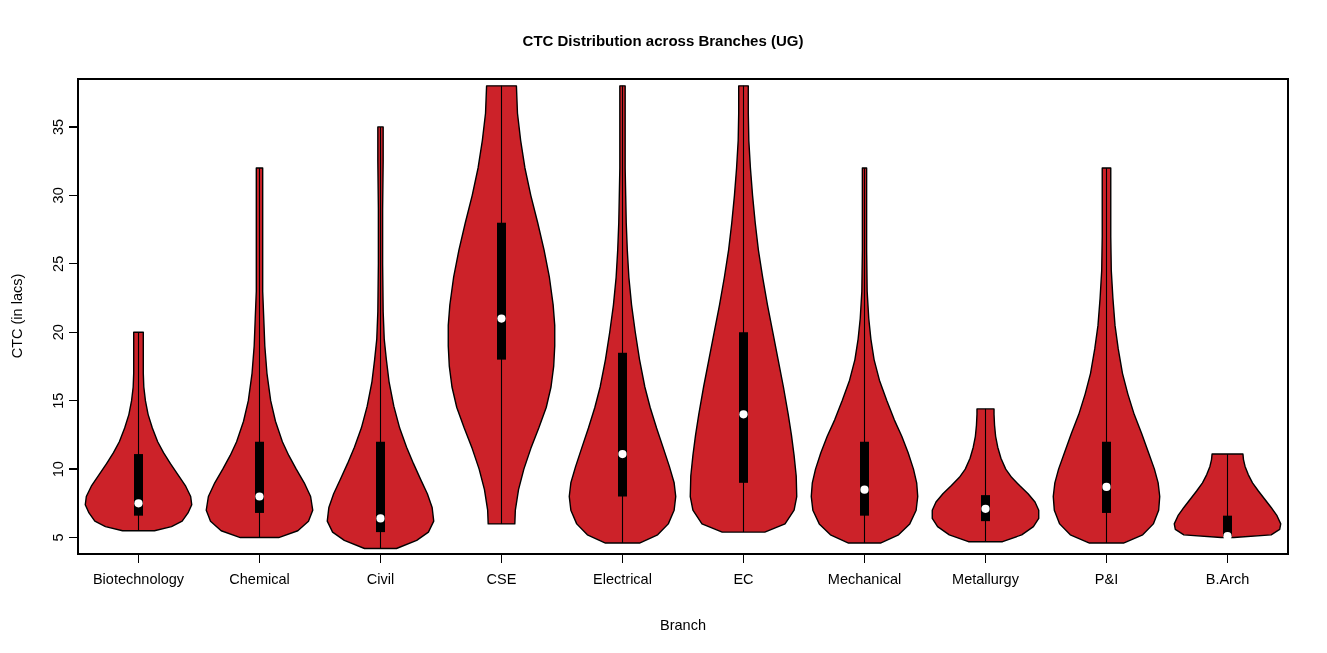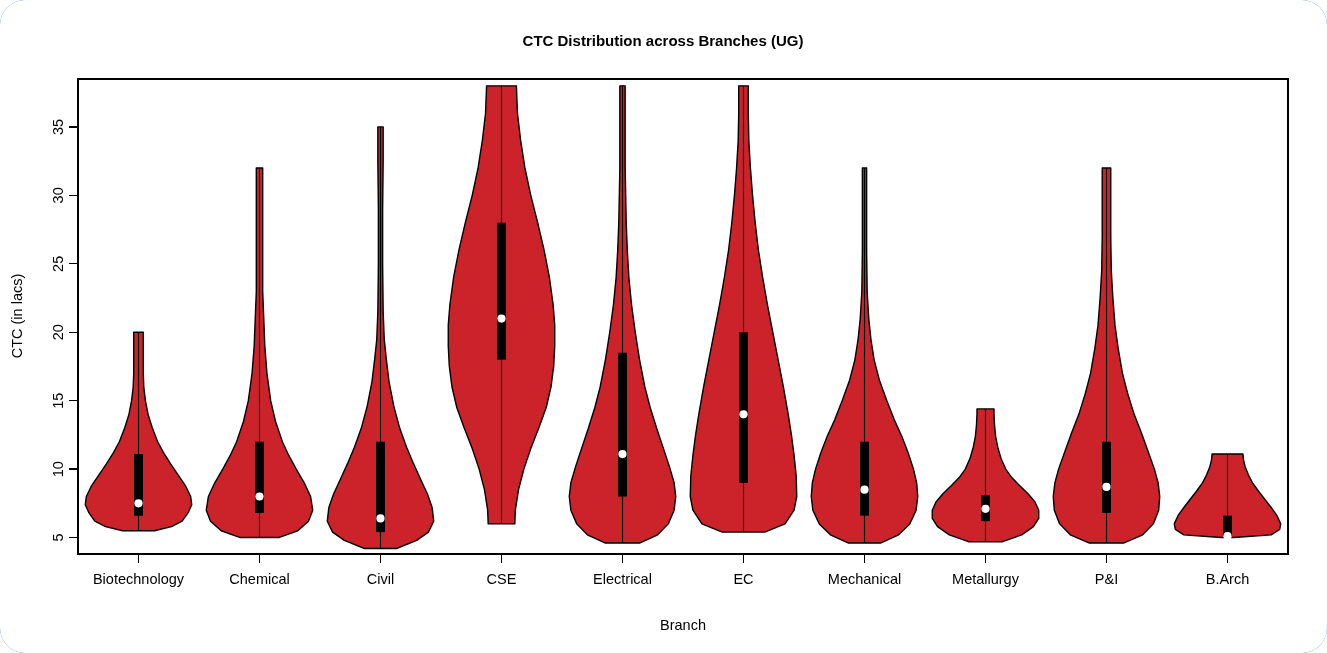--- a/index.html
+++ b/index.html
@@ -9,21 +9,20 @@
   }
   body {
     font-family: "Liberation Sans", sans-serif;
   }
   #plot-root {
     position: relative;
     width: 1327px;
     height: 653px;
     background: #1d4ed8;
     overflow: hidden;
-    border-radius: 25px;
   }
   #violin-svg {
     display: block;
     width: 1327px;
     height: 653px;
   }
   .plot-title {
     font-family: "Liberation Sans", sans-serif;
     font-size: 15px;
     font-weight: bold;

